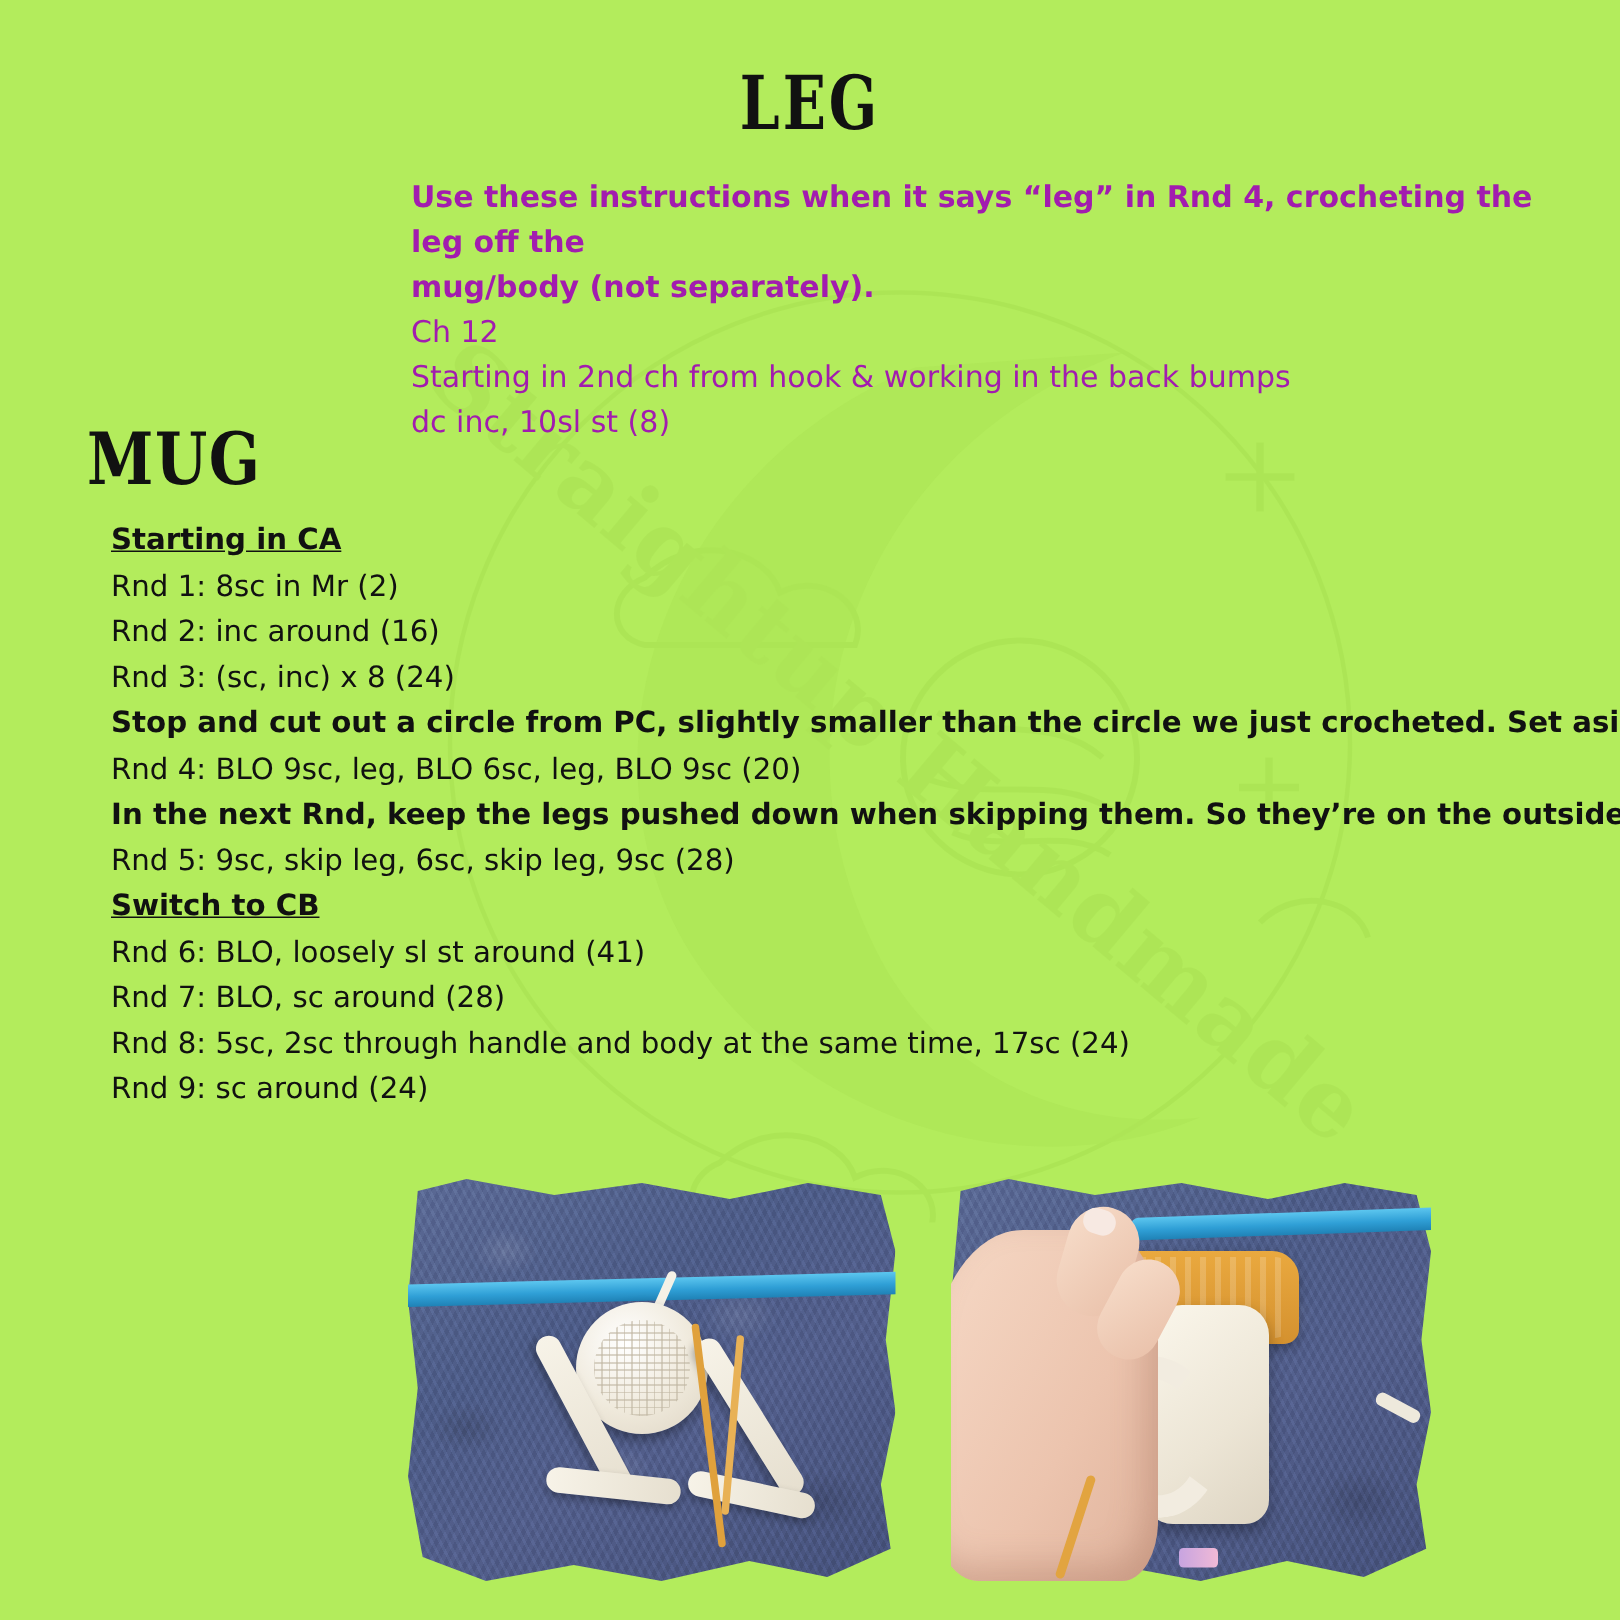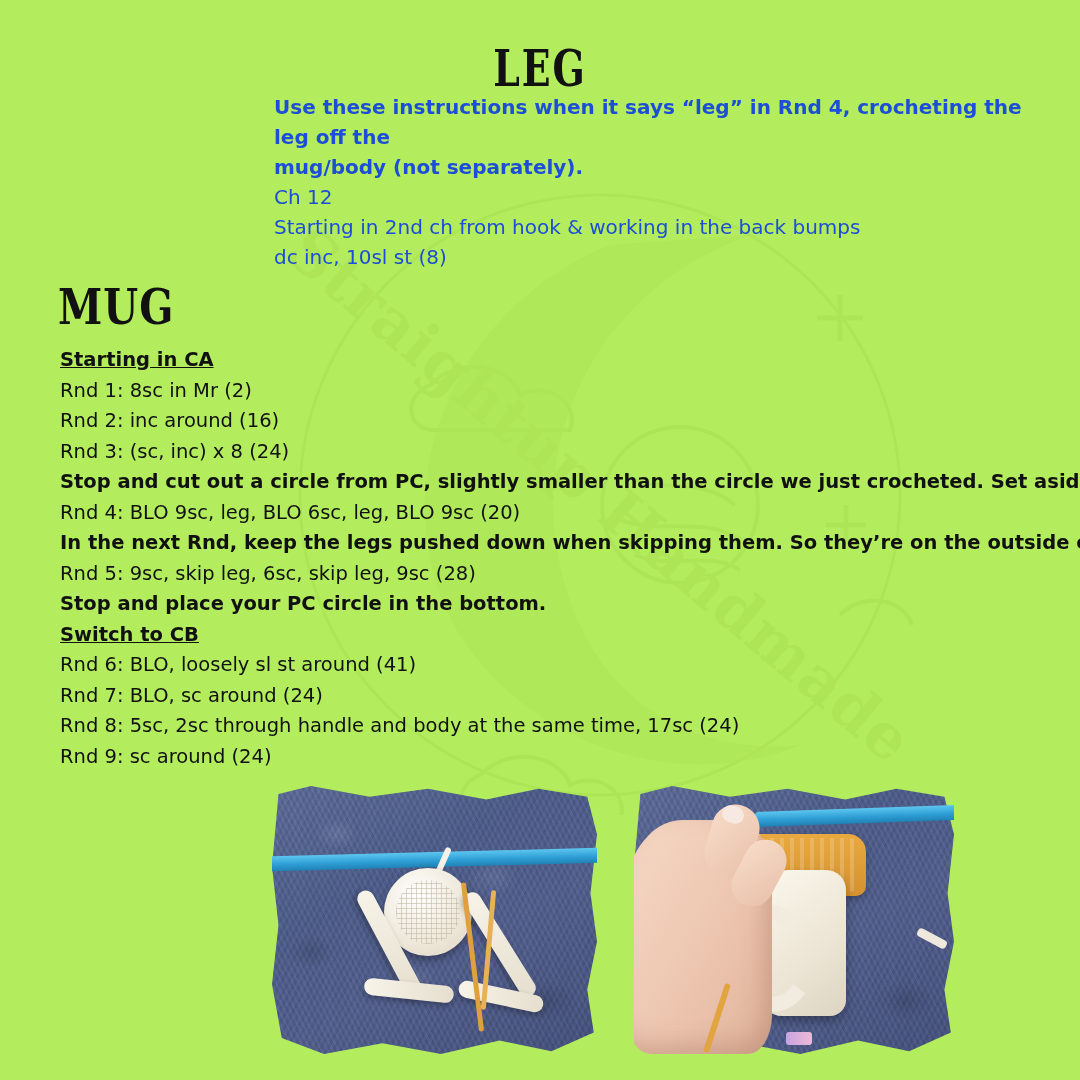--- a/index.html
+++ b/index.html
@@ -56,23 +56,23 @@
     font-weight: bold;
     letter-spacing: 2px;
     color: #111;
     font-stretch: condensed;
     transform: scaleY(1.18);
     transform-origin: center top;
   }
   .leg-block {
     position: absolute;
     left: 274px;
-    top: 92px;
+    top: 116px;
     width: 760px;
-    color: #1d4ed8;
+    color: #a21caf;
     font-size: 19.5px;
     line-height: 30px;
   }
   .leg-block .b {
     font-weight: bold;
     font-size: 20px;
     line-height: 30px;
     display: block;
   }
   .leg-block .n {
@@ -88,21 +88,21 @@
     font-size: 40px;
     font-weight: bold;
     letter-spacing: 1px;
     color: #111;
     transform: scaleY(1.2);
     transform-origin: left top;
   }
 
   .mug-block {
     position: absolute;
-    left: 60px;
+    left: 74px;
     top: 345px;
     width: 1000px;
     color: #111;
     font-size: 19.5px;
     line-height: 30.5px;
   }
   .mug-block .line {
     display: block;
     white-space: nowrap;
   }
@@ -393,24 +393,23 @@
 
   <div class="mug-block">
     <span class="line underline">Starting in CA</span>
     <span class="line">Rnd 1: 8sc in Mr (2)</span>
     <span class="line">Rnd 2: inc around (16)</span>
     <span class="line">Rnd 3: (sc, inc) x 8 (24)</span>
     <span class="line bold">Stop and cut out a circle from PC, slightly smaller than the circle we just crocheted. Set aside for now.</span>
     <span class="line">Rnd 4: BLO 9sc, leg, BLO 6sc, leg, BLO 9sc (20)</span>
     <span class="line bold">In the next Rnd, keep the legs pushed down when skipping them. So they’re on the outside of the mug.</span>
     <span class="line">Rnd 5: 9sc, skip leg, 6sc, skip leg, 9sc (28)</span>
-    <span class="line bold">Stop and place your PC circle in the bottom.</span>
     <span class="line underline">Switch to CB</span>
     <span class="line">Rnd 6: BLO, loosely sl st around (41)</span>
-    <span class="line">Rnd 7: BLO, sc around (24)</span>
+    <span class="line">Rnd 7: BLO, sc around (28)</span>
     <span class="line">Rnd 8: 5sc, 2sc through handle and body at the same time, 17sc (24)</span>
     <span class="line">Rnd 9: sc around (24)</span>
   </div>
 
   <div class="photo photo-left">
     <div class="fabric"></div>
     <div class="fabric-noise"></div>
     <div class="hook hook-left"></div>
     <div class="tail-white"></div>
     <div class="disc"></div>

